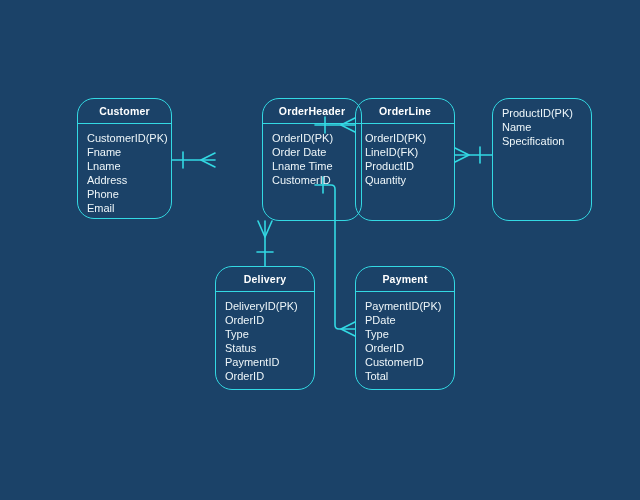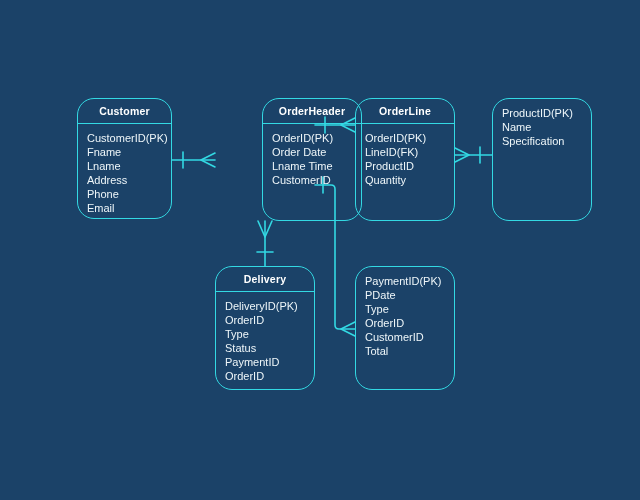--- a/index.html
+++ b/index.html
@@ -148,20 +148,21 @@
         <div class="field">DeliveryID(PK)</div>
         <div class="field">OrderID</div>
         <div class="field">Type</div>
         <div class="field">Status</div>
         <div class="field">PaymentID</div>
         <div class="field">OrderID</div>
       </div>
   </div>
 
   <div class="entity" id="ent-payment">
+    <div class="ent-header">Payment</div>
     <div class="ent-fields">
         <div class="field">PaymentID(PK)</div>
         <div class="field">PDate</div>
         <div class="field">Type</div>
         <div class="field">OrderID</div>
         <div class="field">CustomerID</div>
         <div class="field">Total</div>
       </div>
   </div>
 

